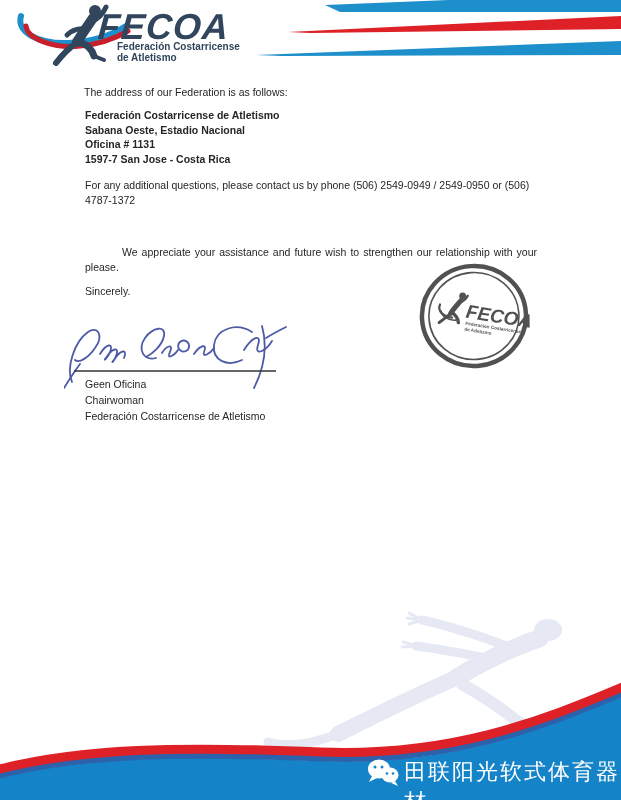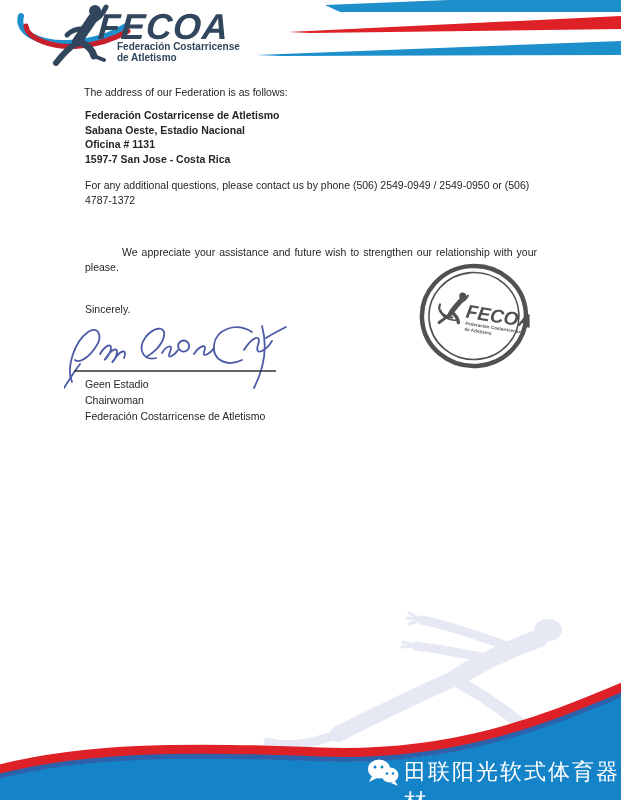--- a/index.html
+++ b/index.html
@@ -21,21 +21,21 @@
     position:absolute; left:117px; top:42px;
     font-size:10px; font-weight:bold; color:#31455c; line-height:10.5px;
   }
   
   .letter-text{ font-size:10.5px; color:#262626; }
   .intro-line{ position:absolute; left:84px; top:86px; }
   .address-block{ position:absolute; left:85px; top:108px; font-weight:bold; line-height:14.5px; }
   .contact-block{ position:absolute; left:85px; top:178px; line-height:15px; width:452px; }
   .appreciate-block{ position:absolute; left:85px; top:228px; line-height:15px; width:452px;margin-top:17px; }
   .appreciate-block .jline{ text-align:justify; text-align-last:justify; padding-left:37px; }
-  .closing-line{ position:absolute; left:85px; top:285px;margin-top:18px; }
+  .closing-line{ position:absolute; left:85px; top:285px; }
   .signature-svg{ position:absolute; left:64px; top:320px; }
   .signer-block{ position:absolute; left:85px; top:376px; line-height:16px; }
   
   .stamp{ position:absolute; left:416px; top:262px; opacity:.9; }
   
   .watermark{ position:absolute; left:250px; top:592px; }
   
   .bottom-wave{ position:absolute; left:0; top:682px; }
   .wechat-icon{ position:absolute; left:366px; top:757px; }
   .footer-text{
@@ -110,21 +110,21 @@
       <path d="M 130,34 C 136,25 144,23 140,32 C 138,38 146,34 150,28"></path>
       <path d="M 188,12 C 172,2 152,9 150,25 C 148,41 164,47 178,40"></path>
       <path d="M 180,30 C 188,17 198,13 194,25 C 190,37 202,31 208,21"></path>
       <path d="M 198,6 C 203,24 201,46 190,68"></path>
       <path d="M 202,18 C 210,13 216,10 222,7"></path>
     </g>
     <line x1="10" y1="51" x2="212" y2="51" stroke="#333" stroke-width="1.6"></line>
   </svg>
 
   <div class="letter-text signer-block">
-    <div>Geen Estadio</div>
+    <div>Geen Oficina</div>
     <div>Chairwoman</div>
     <div>Federación Costarricense de Atletismo</div>
   </div>
 
   <svg class="stamp" width="116" height="110" viewBox="0 0 116 110">
     <g transform="rotate(-4 58 55)">
       <ellipse cx="58" cy="54" rx="52" ry="50" fill="none" stroke="#3f3f3f" stroke-width="4.5"></ellipse>
       <ellipse cx="58" cy="54" rx="45" ry="43.5" fill="none" stroke="#3f3f3f" stroke-width="1.6"></ellipse>
       <path d="M 10,70 A 52,50 0 0 0 30,96" fill="none" stroke="#3f3f3f" stroke-width="1.5"></path>
     </g>

